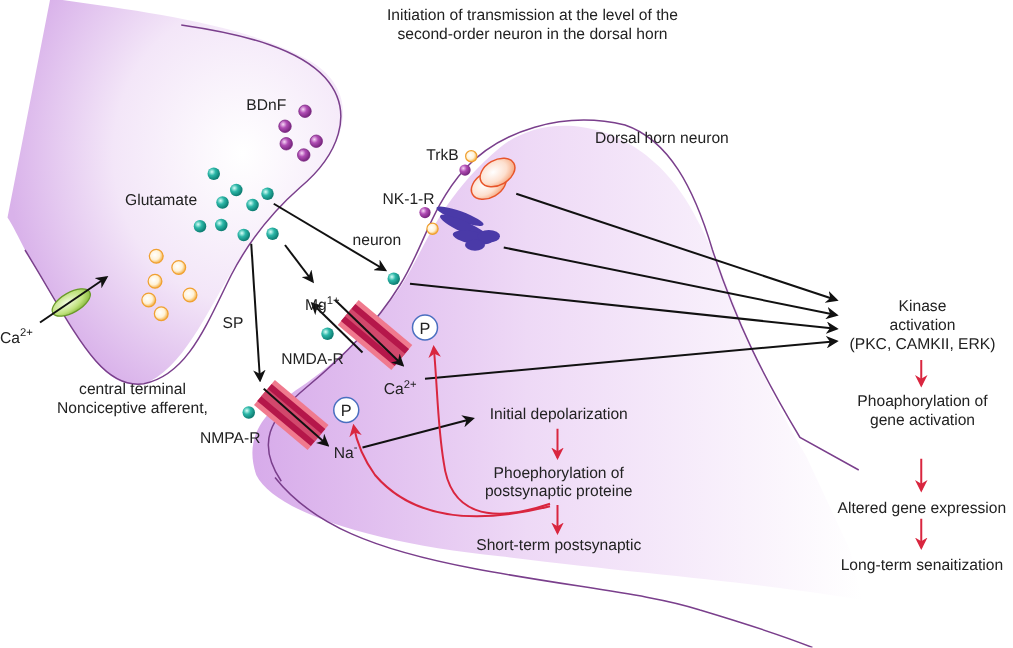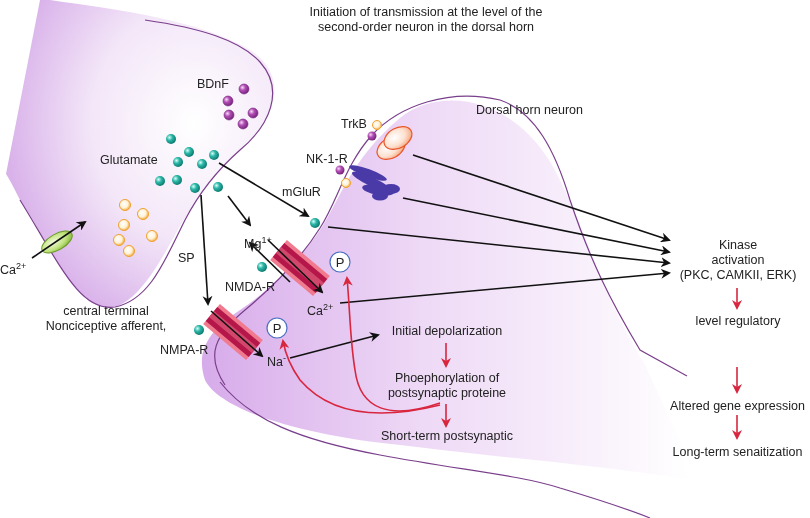--- a/index.html
+++ b/index.html
@@ -168,21 +168,21 @@
 <div class="lbl ctr" style="left:285px; top:5px; width:282px;">
   <div>Initiation of transmission at the level of the</div>
   <div>second-order neuron in the dorsal horn</div>
 </div>
 
 <div class="lbl" style="left:197px; top:77px;">BDnF</div>
 <div class="lbl" style="left:100px; top:153px;">Glutamate</div>
 <div class="lbl" style="left:341px; top:117px;">TrkB</div>
 <div class="lbl" style="left:476px; top:103px;">Dorsal horn neuron</div>
 <div class="lbl" style="left:306px; top:152px;text-align:right;">NK-1-R</div>
-<div class="lbl" style="left:282px; top:185px;">mGluR</div>
+<div class="lbl" style="left:282px; top:185px;">neuron</div>
 
 <div class="lbl" style="left:244px; top:233px;">
   <span>Mg</span><sup>1+</sup>
 </div>
 <div class="lbl" style="left:0px; top:259px;">
   <span>Ca</span><sup>2+</sup>
 </div>
 <div class="lbl" style="left:178px; top:251px;">SP</div>
 <div class="lbl" style="left:225px; top:280px;">NMDA-R</div>
 <div class="lbl" style="left:307px; top:300px;">
@@ -203,16 +203,17 @@
   <div>postsynaptic proteine</div>
 </div>
 <div class="lbl ctr" style="left:367px; top:429px; width:160px;">Short-term postsynaptic</div>
 
 <div class="lbl ctr" style="left:672px; top:238px; width:132px;">
   <div>Kinase</div>
   <div>activation</div>
   <div>(PKC, CAMKII, ERK)</div>
 </div>
 <div class="lbl ctr" style="left:672px; top:314px; width:132px;">
-  <div>level regulatory</div>
+  <div>Phoaphorylation of</div>
+  <div>gene activation</div>
 </div>
 <div class="lbl ctr" style="left:660px; top:399px; width:155px;">Altered gene expression</div>
 <div class="lbl ctr" style="left:660px; top:445px; width:155px;">Long-term senaitization</div>
 
 </body></html>

